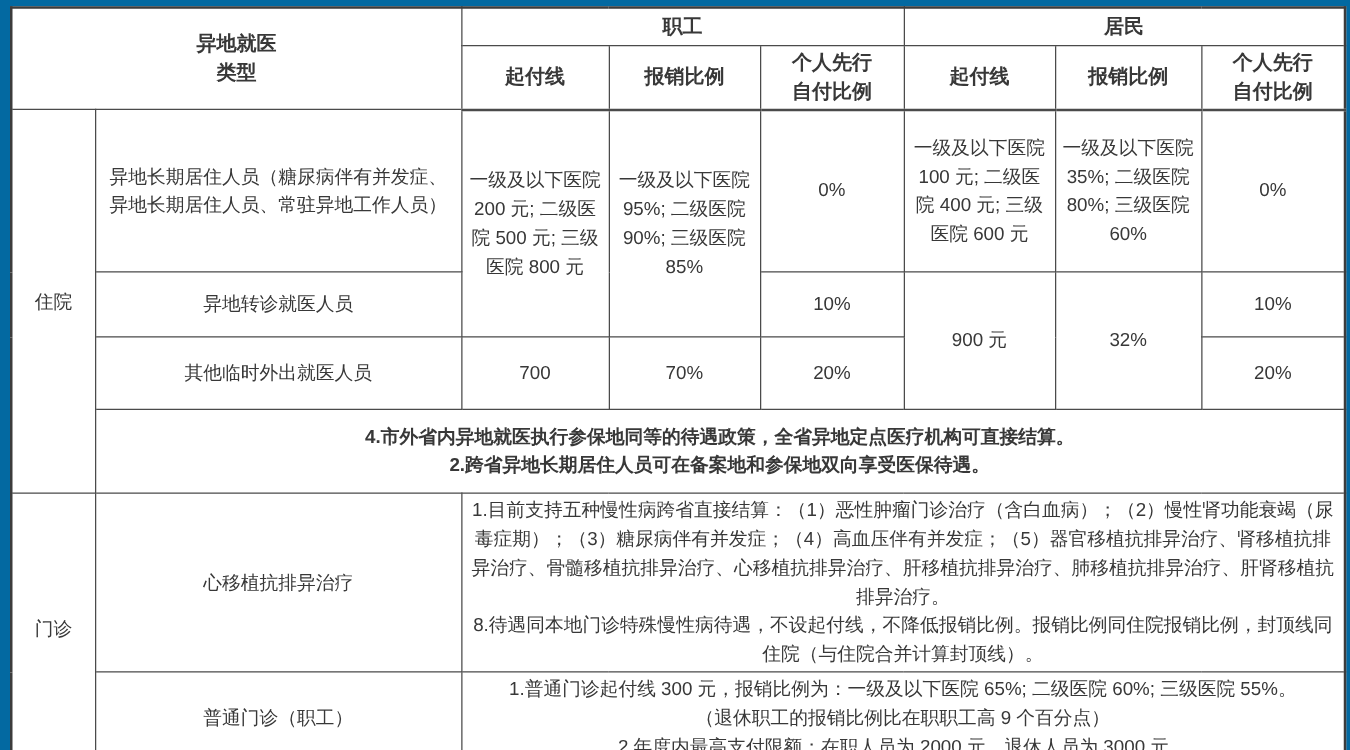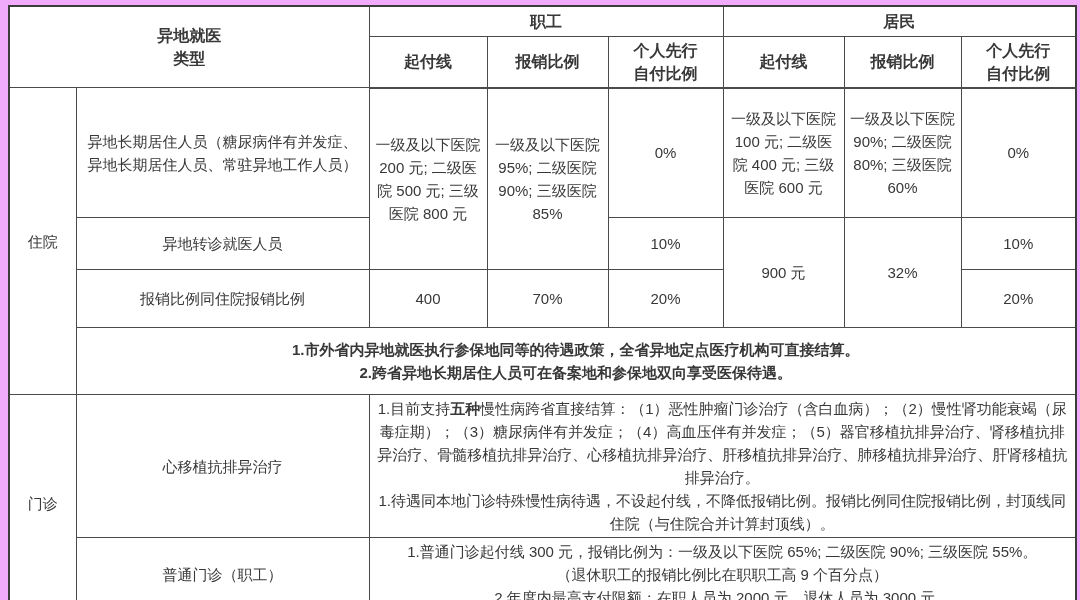--- a/index.html
+++ b/index.html
@@ -3,21 +3,21 @@
 <meta charset="utf-8">
 <style>
   html,body{margin:0;padding:0;}
   body{
     width:1080px;height:600px;
     background:#fdfdfd;
     font-family:"Liberation Sans","DejaVu Sans",sans-serif;
     color:#383838;
     -webkit-font-smoothing:antialiased;
   }
-  .page{position:relative;width:1080px;height:600px;background:#f0abfc;}
+  .page{position:relative;width:1080px;height:600px;background:#0369a1;}
   table.grid{
     position:absolute;left:8px;top:5px;
     width:1067px;height:590px;
     border-collapse:collapse;
     table-layout:fixed;
     background:#ffffff;
   }
   table.grid td{
     border:1px solid #4a4a4a;
     text-align:center;
@@ -31,21 +31,21 @@
   tr.h1 td, tr.h2 td{font-weight:bold;font-size:16px;}
   tr.h2 td{border-bottom-width:2px;}
   td.prewrap{white-space:pre-line;}
   td.left{text-align:left;padding:4px 8px;}
   td.notes{
     text-align:left;font-weight:bold;white-space:pre-line;
     padding:4px 8px;line-height:26px;font-size:15.5px;
     border-bottom-width:2px;
   }
   td.bottomthick{border-bottom-width:3px;}
-  .boldseg{font-weight:bold;}
+  .boldseg{font-weight:normal;}
   .tline{margin:0;}
 </style>
 </head>
 <body>
 
 <div class="page">
   <table class="grid">
     <colgroup>
       <col style="width:67px">
         <col style="width:293px">
@@ -76,57 +76,57 @@
 自付比例</td>
     </tr>
 
     <tr style="height:130px">
       <td rowspan="4">住院</td>
       <td>异地长期居住人员（糖尿病伴有并发症、异地长期居住人员、常驻异地工作人员）</td>
       <td rowspan="2">一级及以下医院 200 元; 二级医院 500 元; 三级医院 800 元</td>
       <td rowspan="2">一级及以下医院 95%; 二级医院 90%; 三级医院 85%</td>
       <td>0%</td>
       <td>一级及以下医院 100 元; 二级医院 400 元; 三级医院 600 元</td>
-      <td>一级及以下医院 90%; 二级医院 80%; 三级医院 60%</td>
+      <td>一级及以下医院 35%; 二级医院 80%; 三级医院 60%</td>
       <td>0%</td>
     </tr>
 
     <tr style="height:52px">
       <td>异地转诊就医人员</td>
       <td>10%</td>
       <td rowspan="2">900 元</td>
       <td rowspan="2">32%</td>
       <td>10%</td>
     </tr>
 
     <tr style="height:58px">
-      <td>报销比例同住院报销比例</td>
-      <td>400</td>
+      <td>其他临时外出就医人员</td>
+      <td>700</td>
       <td>70%</td>
       <td>20%</td>
       <td>20%</td>
     </tr>
 
     <tr style="height:67px">
-      <td colspan="7" class="notes">1.市外省内异地就医执行参保地同等的待遇政策，全省异地定点医疗机构可直接结算。
+      <td colspan="7" class="notes">4.市外省内异地就医执行参保地同等的待遇政策，全省异地定点医疗机构可直接结算。
 2.跨省异地长期居住人员可在备案地和参保地双向享受医保待遇。</td>
     </tr>
 
     <tr style="height:136px">
       <td rowspan="2" class="bottomthick">门诊</td>
       <td>心移植抗排异治疗</td>
       <td colspan="6" class="left">
         <div class="tline"><span>1.目前支持</span><span class="boldseg">五种</span><span>慢性病跨省直接结算：（1）恶性肿瘤门诊治疗（含白血病）；（2）慢性肾功能衰竭（尿毒症期）；（3）糖尿病伴有并发症；（4）高血压伴有并发症；（5）器官移植抗排异治疗、肾移植抗排异治疗、骨髓移植抗排异治疗、心移植抗排异治疗、肝移植抗排异治疗、肺移植抗排异治疗、肝肾移植抗排异治疗。</span></div>
-        <div class="tline">1.待遇同本地门诊特殊慢性病待遇，不设起付线，不降低报销比例。报销比例同住院报销比例，封顶线同住院（与住院合并计算封顶线）。</div>
+        <div class="tline">8.待遇同本地门诊特殊慢性病待遇，不设起付线，不降低报销比例。报销比例同住院报销比例，封顶线同住院（与住院合并计算封顶线）。</div>
       </td>
     </tr>
 
     <tr style="height:72px">
       <td class="bottomthick">普通门诊（职工）</td>
       <td colspan="6" class="left bottomthick">
-        <div class="tline">1.普通门诊起付线 300 元，报销比例为：一级及以下医院 65%; 二级医院 90%; 三级医院 55%。</div>
+        <div class="tline">1.普通门诊起付线 300 元，报销比例为：一级及以下医院 65%; 二级医院 60%; 三级医院 55%。</div>
         <div class="tline">（退休职工的报销比例比在职职工高 9 个百分点）</div>
         <div class="tline">2.年度内最高支付限额：在职人员为 2000 元，退休人员为 3000 元。</div>
       </td>
     </tr>
   </tbody>
     </table>
 </div>
 
 </body></html>

